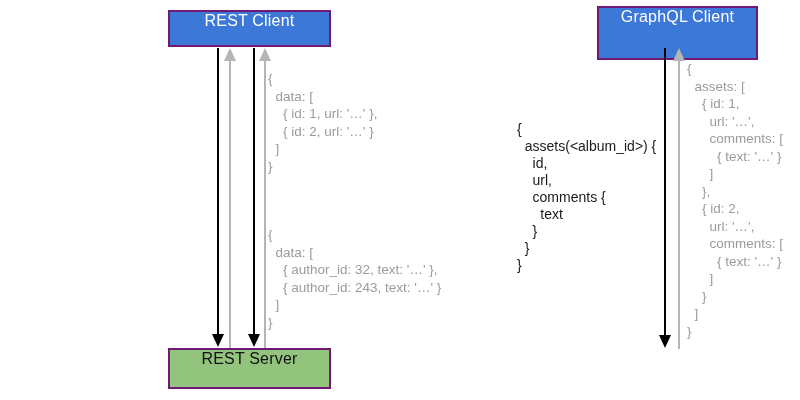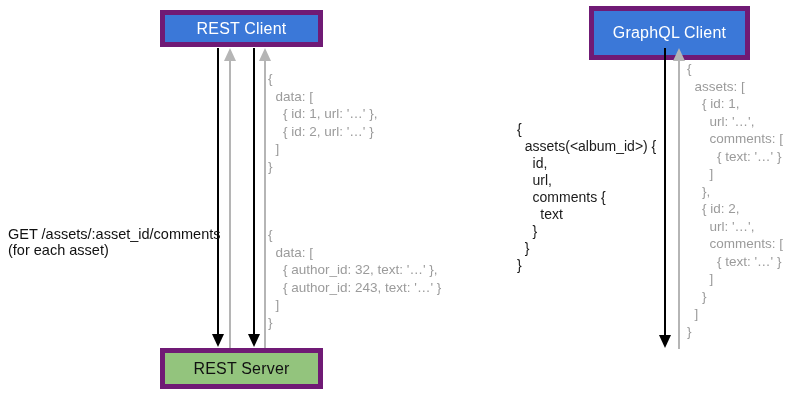--- a/index.html
+++ b/index.html
@@ -1,23 +1,23 @@
 <!DOCTYPE html>
 <html><head>
 <meta charset="utf-8">
 <style>
   html,body { margin:0; padding:0; background:#ffffff; }
   .canvas {
     position:relative; width:800px; height:400px; background:#ffffff;
     font-family:"Liberation Sans", sans-serif; overflow:hidden;
   }
   .box {
-    position:absolute; box-sizing:border-box; border:5px solid #701a75;
-    display:flex; align-items:center; justify-content:center;
-    font-size:16px; letter-spacing:.2px;
+    position:absolute; box-sizing:border-box; border:2px solid #701a75;
+    display:flex; align-items:flex-start; justify-content:center;
+    font-size:16px; letter-spacing:.2px;margin-left:8px;
   }
   .box.blue  { background:#3b78d8; color:#ffffff; }
   .box.green { background:#93c47d; color:#111111; }
 
   .shaft { position:absolute; width:2px; }
   .shaft.black { background:#000000; }
   .shaft.gray  { background:#b5b5b5; }
   .head { position:absolute; width:0; height:0;
           border-left:6px solid transparent; border-right:6px solid transparent; }
   .head.down { border-top:13px solid #000000; }
@@ -69,22 +69,20 @@
   <div class="shaft black" id="l-black1-shaft"></div>
   <div class="head down" id="l-black1-head"></div>
   <div class="head up" id="l-gray1-head"></div>
   <div class="shaft gray" id="l-gray1-shaft"></div>
 
   <div class="shaft black" id="l-black2-shaft"></div>
   <div class="head down" id="l-black2-head"></div>
   <div class="head up" id="l-gray2-head"></div>
   <div class="shaft gray" id="l-gray2-shaft"></div>
 
-  <div class="label" id="get2">GET /assets/:asset_id/comments
-(for each asset)</div>
 
   <div class="code gray" id="rest-json1">{
   data: [
     { id: 1, url: '…' },
     { id: 2, url: '…' }
   ]
 }</div>
   <div class="code gray" id="rest-json2">{
   data: [
     { author_id: 32, text: '…' },

